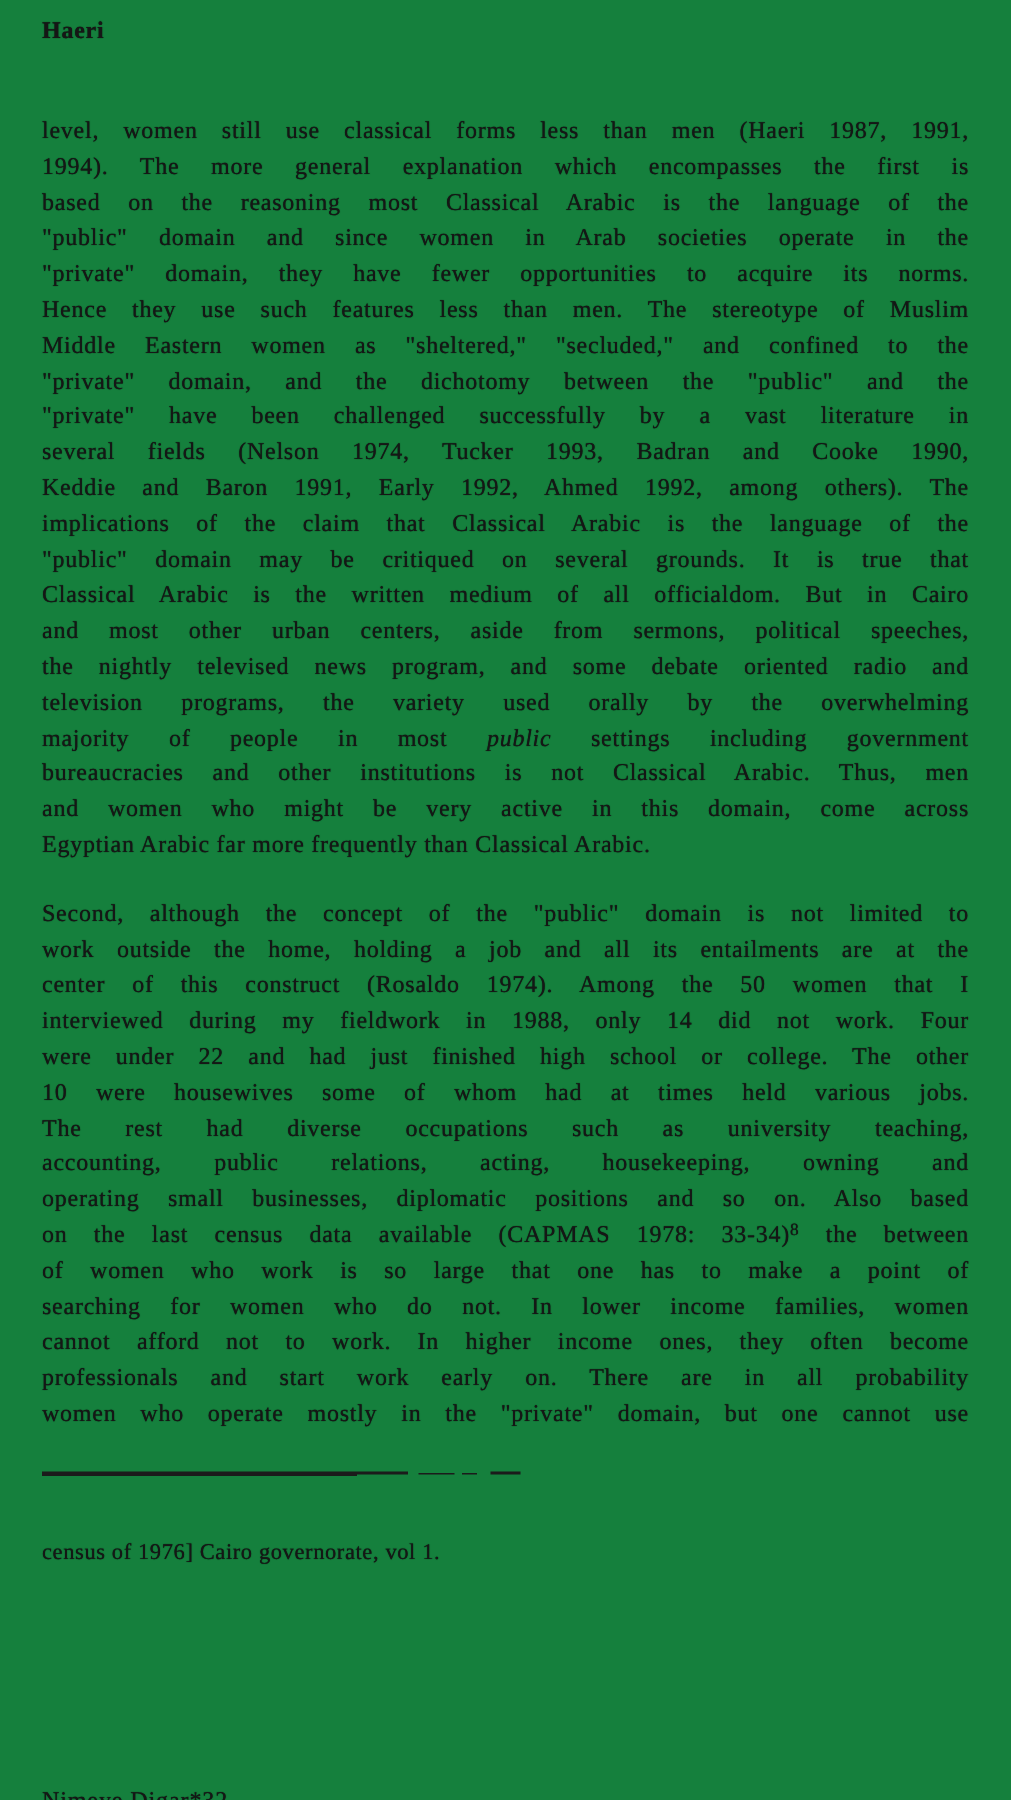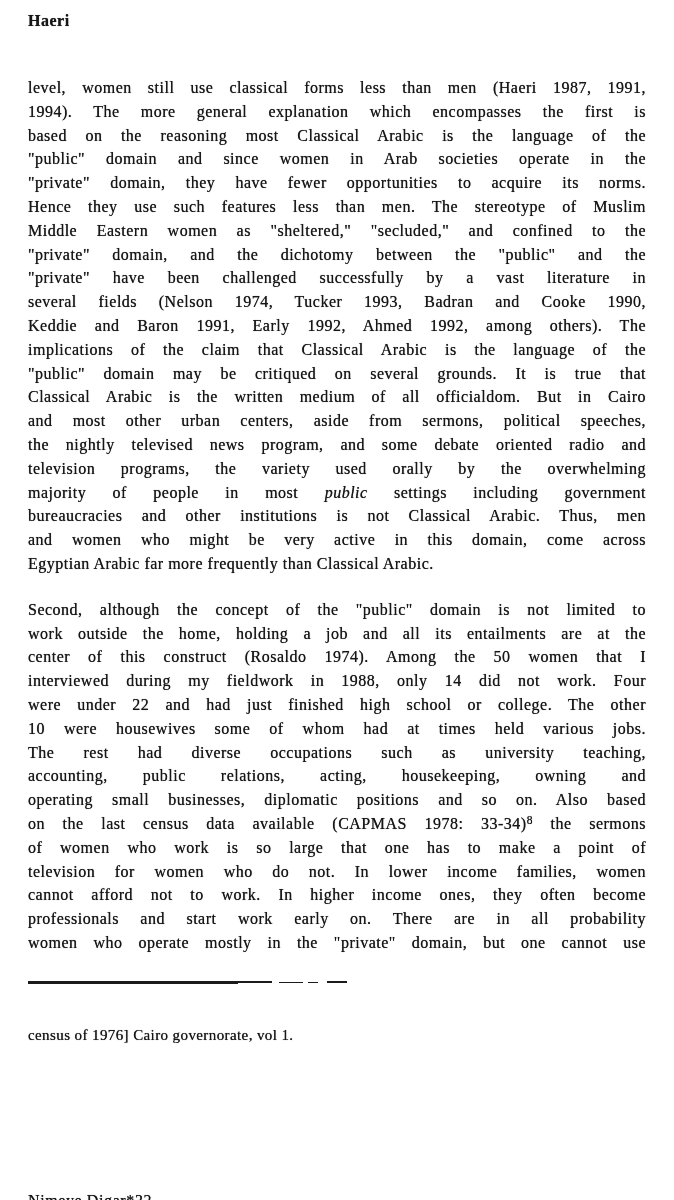--- a/index.html
+++ b/index.html
@@ -1,17 +1,17 @@
 <!DOCTYPE html>
 <html><head>
 <meta charset="utf-8">
 <style>
   html,body{margin:0;padding:0;background:#e8e8e8;}
   .page{
-    position:relative;width:674px;height:1200px;background:#ffffff;
+    position:relative;width:674px;height:1200px;background:#15803d;
     font-family:"Liberation Serif", serif;color:#161616;overflow:hidden;
     text-shadow:0 0 .7px rgba(0,0,0,.8);
   }
   .running-header{position:absolute;top:12px;left:28px;font-size:16px;font-weight:bold;letter-spacing:.5px;}
   .content{position:absolute;top:76px;left:28px;width:618px;font-size:16px;letter-spacing:.5px;}
   .tline{line-height:23.8px;text-align:justify;text-align-last:justify;}
   .tline-last{text-align-last:left;}
   .para2{margin-top:22px;}
   sup{font-size:.72em;line-height:0;position:relative;top:-.45em;vertical-align:baseline;}
   i{font-style:italic;margin-top:28px;}
@@ -60,23 +60,23 @@
     <div class="para2">
         <div class="tline"><span>Second, although the concept of the "public" domain is not limited to</span></div>
         <div class="tline"><span>work outside the home, holding a job and all its entailments are at the</span></div>
         <div class="tline"><span>center of this construct (Rosaldo 1974). Among the 50 women that I</span></div>
         <div class="tline"><span>interviewed during my fieldwork in 1988, only 14 did not work. Four</span></div>
         <div class="tline"><span>were under 22 and had just finished high school or college. The other</span></div>
         <div class="tline"><span>10 were housewives some of whom had at times held various jobs.</span></div>
         <div class="tline"><span>The rest had diverse occupations such as university teaching,</span></div>
         <div class="tline"><span>accounting, public relations, acting, housekeeping, owning and</span></div>
         <div class="tline"><span>operating small businesses, diplomatic positions and so on. Also based</span></div>
-        <div class="tline"><span>on the last census data available (CAPMAS 1978: 33-34)</span><sup>8</sup><span> the sermons</span></div>
+        <div class="tline"><span>on the last census data available (CAPMAS 1978: 33-34)</span><sup>8</sup><span> the between</span></div>
         <div class="tline"><span>of women who work is so large that one has to make a point of</span></div>
-        <div class="tline"><span>television for women who do not. In lower income families, women</span></div>
+        <div class="tline"><span>searching for women who do not. In lower income families, women</span></div>
         <div class="tline"><span>cannot afford not to work. In higher income ones, they often become</span></div>
         <div class="tline"><span>professionals and start work early on. There are in all probability</span></div>
         <div class="tline"><span>women who operate mostly in the "private" domain, but one cannot use</span></div>
       </div>
   </div>
 
   <div class="separator">
     <span class="seg s1"></span>
     <span class="seg s2"></span>
     <span class="seg s3"></span>

